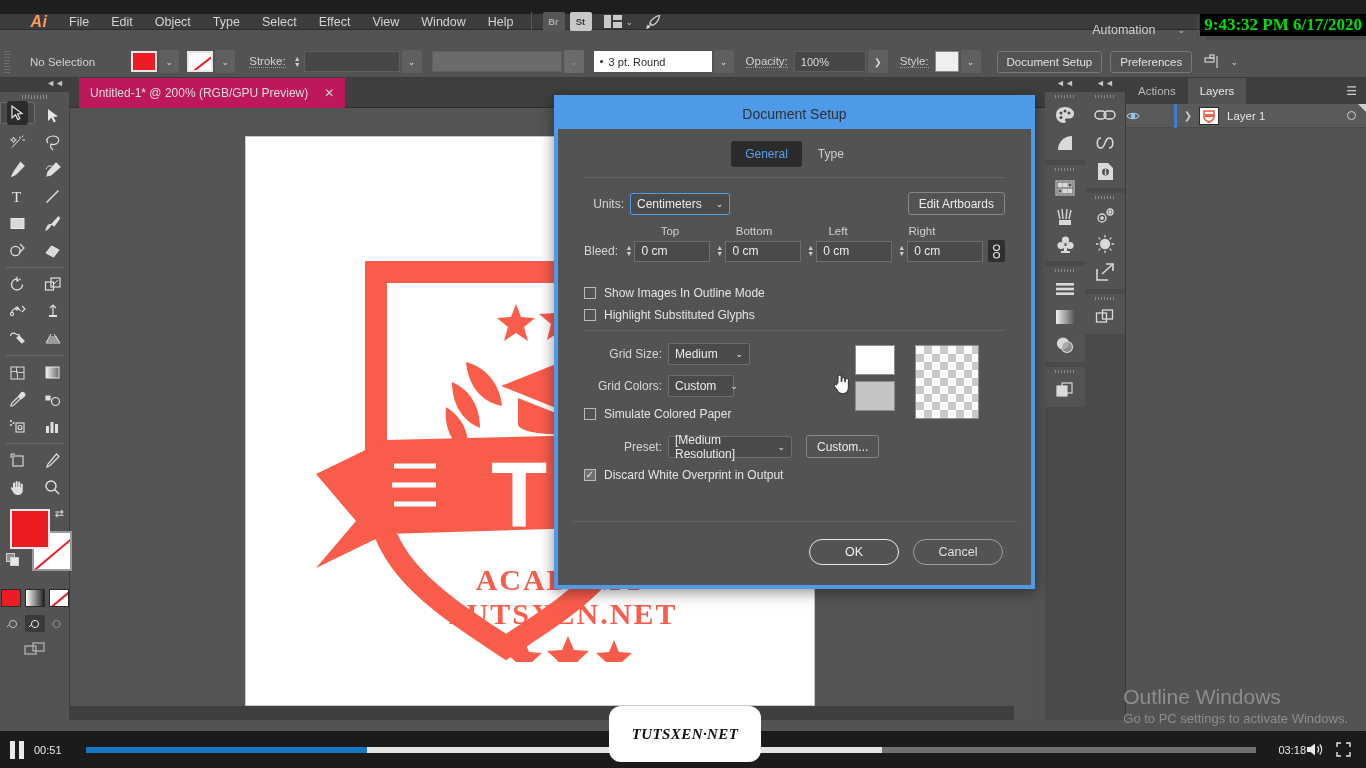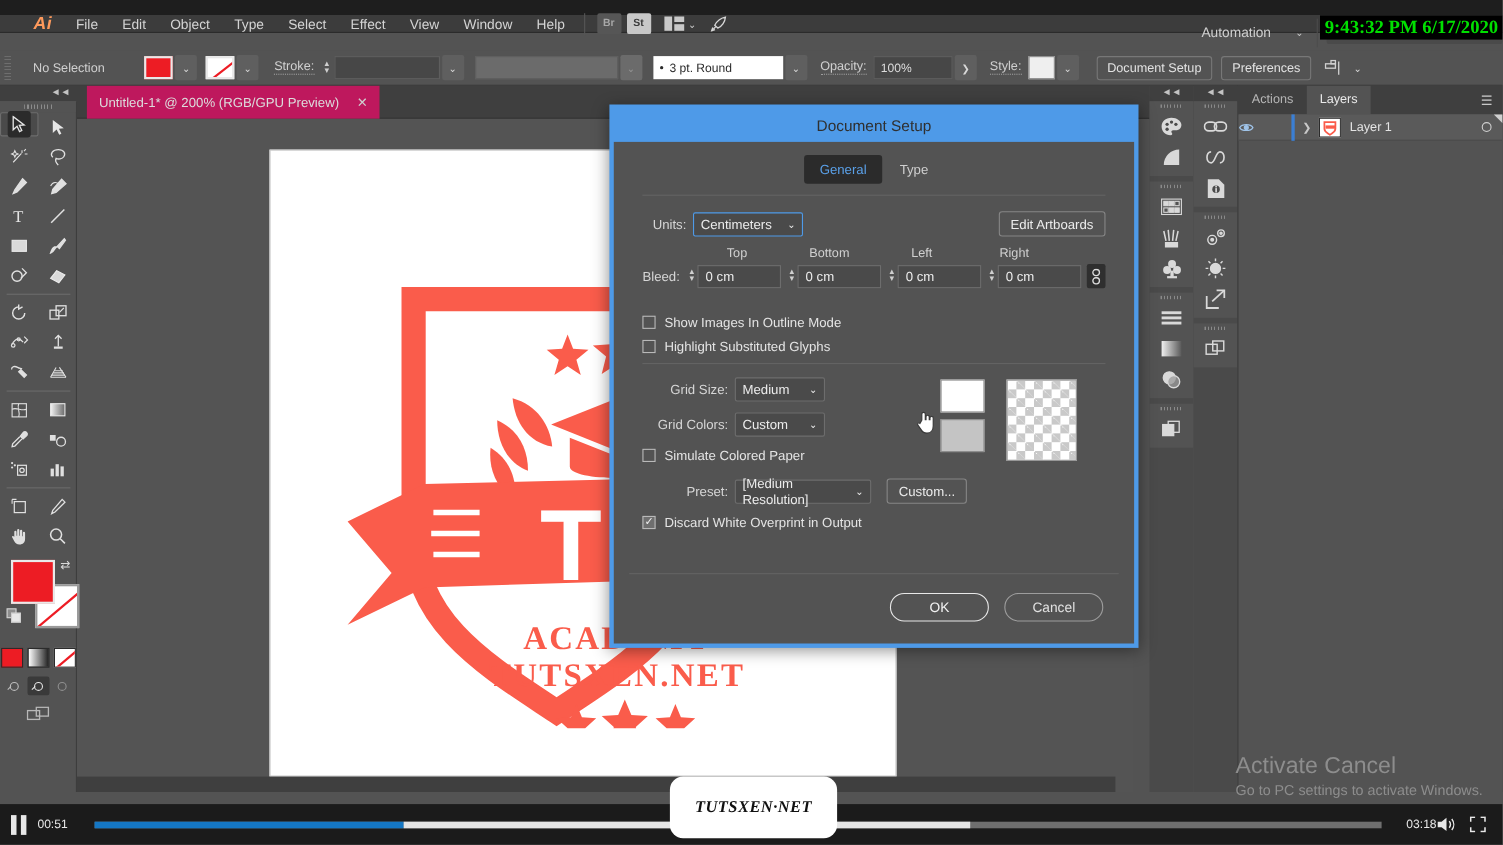--- a/index.html
+++ b/index.html
@@ -957,21 +957,21 @@
             </svg>
         </span>
         <span class="lname">Layer 1</span>
         <span class="tcircle"></span>
         <span class="selcorner"></span>
       </div>
     </div>
   </div>
 
   <div class="watermark">
-    <div class="wm1">Activate Cancel</div>
+    <div class="wm1">Outline Windows</div>
     <div class="wm2">Go to PC settings to activate Windows.</div>
   </div>
 
   <div class="dlg">
     <div class="dlg-title">Document Setup</div>
     <div class="dlg-body">
 
       <div class="tabs">
         <div class="dtab active">General</div>
         <div class="dtab">Type</div>
@@ -1048,21 +1048,21 @@
             <span style="width:6px"></span>
             <span class="sel" style="width:82px">
               <span>Medium</span>
               <span style="font-size:9px">⌄</span>
             </span>
           </div>
 
           <div class="row">
             <span class="lab" style="width:78px;text-align:right">Grid Colors:</span>
             <span style="width:6px"></span>
-            <span class="sel" style="width:82px">
+            <span class="sel" style="width:66px">
               <span>Custom</span>
               <span style="font-size:9px">⌄</span>
             </span>
           </div>
 
           <div class="cbrow">
             <span class="cbox"></span>
             <span class="cbtxt">Simulate Colored Paper</span>
           </div>
 

